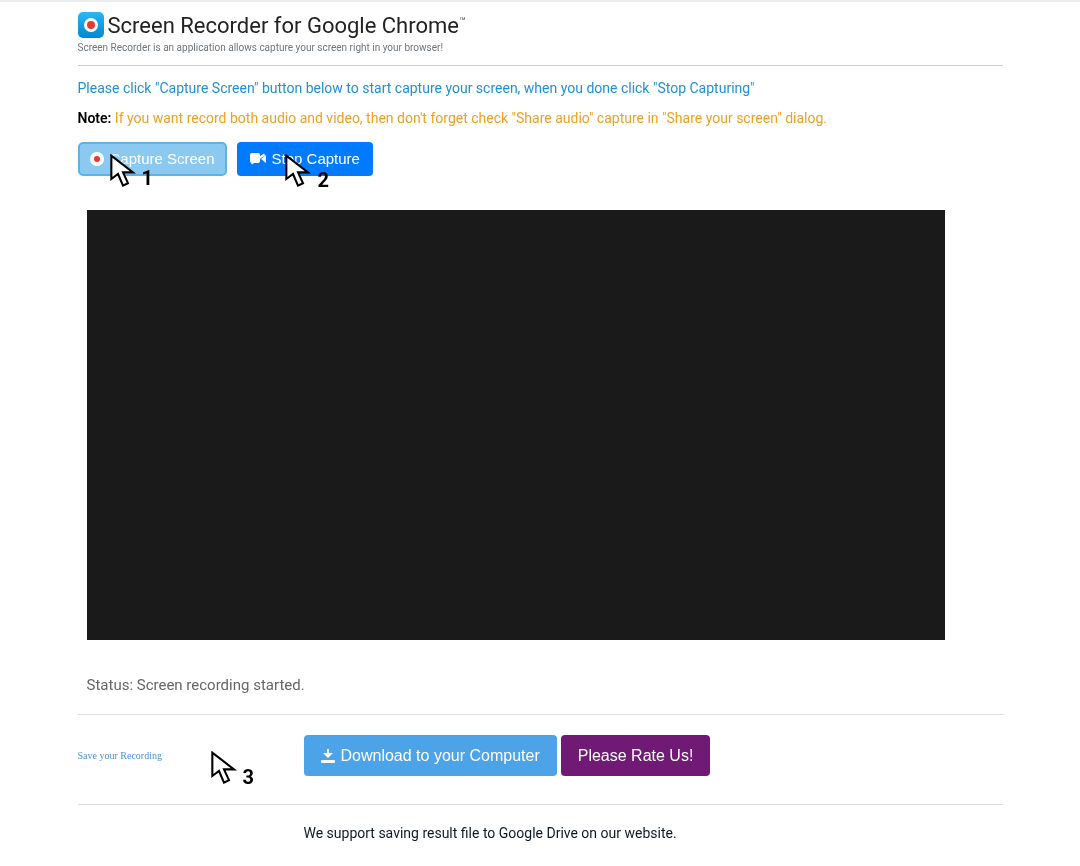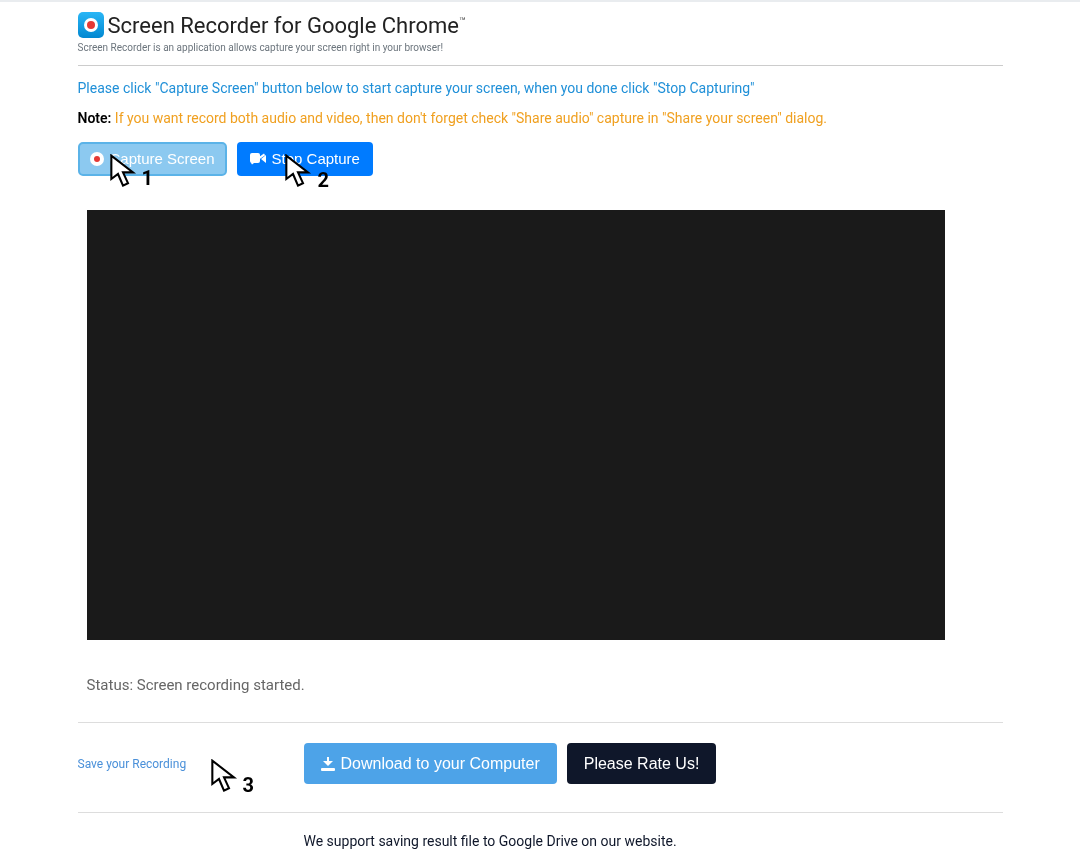--- a/index.html
+++ b/index.html
@@ -107,21 +107,21 @@
   }
   .btn-primary {
     background: #007bff;
   }
   .btn-midblue {
     background: #4da3e8;
     padding: 10px 16px;
     font-size: 16px;
   }
   .btn-deepblue {
-    background: #0f172a;
+    background: #701a75;
     padding: 10px 16px;
     font-size: 16px;
   }
   .record-mini-icon {
     width: 14px; height:14px; border-radius:50%;
     background:#fff; display:flex; align-items:center; justify-content:center;
   }
   .record-mini-dot { width:6px; height:6px; border-radius:50%; background:#e53935; }
   .camoff-icon {
     width:16px; height:14px; position:relative;
@@ -146,36 +146,37 @@
     width: 858px;
     height: 430px;
     background: #1a1a1a;
     margin-left: 9px;
     margin-bottom: 36px;
   }
   .status {
     color: #666;
     font-size: 15px;
     margin-left: 9px;
-    margin-bottom: 28px;
+    margin-bottom: 20px;
   }
   hr.sep2 {
     border:none; border-top:1px solid #ddd; margin:0 0 20px 0;
   }
   .save-row {
     display:flex; align-items:center;
     margin-bottom: 28px;
     position: relative;
   }
   .save-label {
     color: #4a90d9;
-    font-size: 12px;
+    font-size: 10px;
     width: 226px;
-  }
-  .save-buttons { display:flex; gap:10px; }
+    font-family: Liberation Serif, serif;
+  }
+  .save-buttons { display:flex; gap:4px; }
   .dl-icon {
     position:relative; width:14px; height:14px;
   }
   .dl-stem {
     position:absolute; left:6px; top:0; width:2px; height:7px; background:#fff;
   }
   .dl-head {
     position:absolute; left:2px; top:4px; width:0; height:0;
     border-left:5px solid transparent;
     border-right:5px solid transparent;

